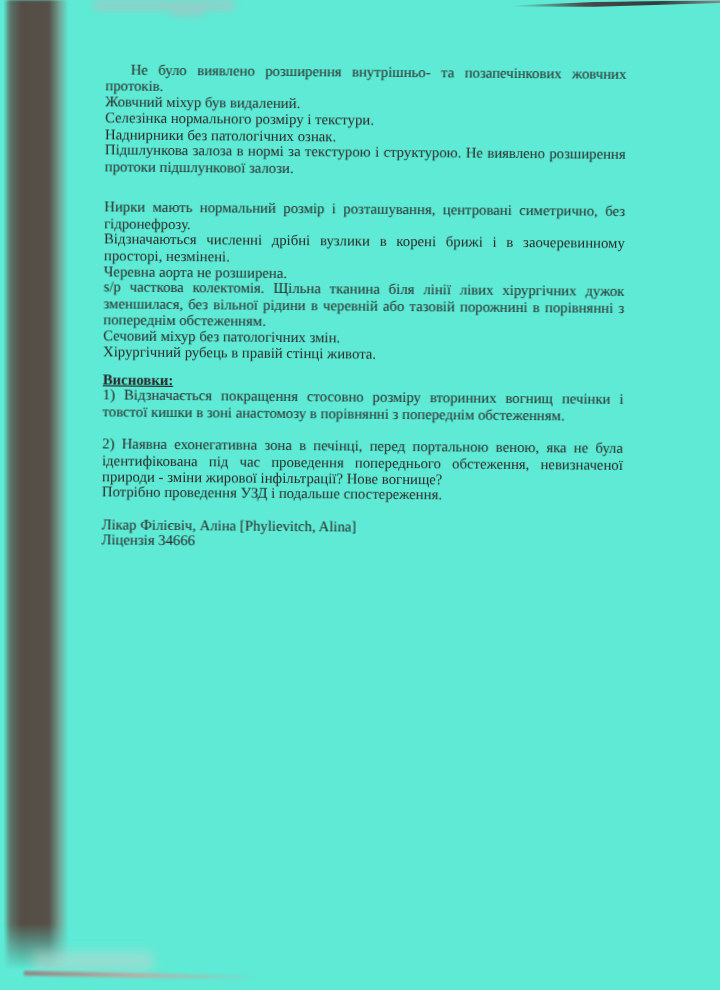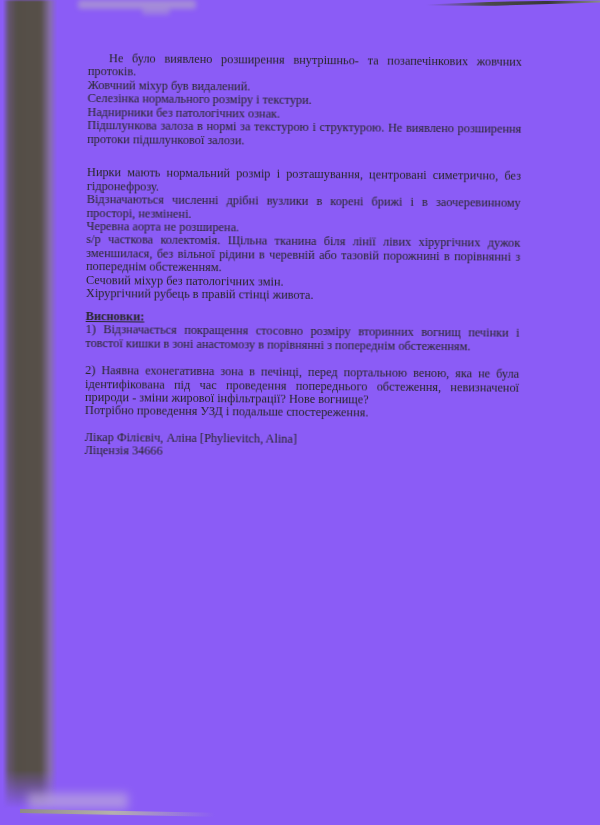--- a/index.html
+++ b/index.html
@@ -1,21 +1,21 @@
 <!DOCTYPE html>
 <html><head>
 <meta charset="utf-8">
 <style>
   html, body { margin: 0; padding: 0; background: #ffffff; }
 
   .scan {
     position: relative;
     width: 600px;
     height: 825px;
-    background: #8b5cf6;
+    background: #5eead4;
     overflow: hidden;
     font-family: "Liberation Serif", serif;
   }
 
   
   .left-band {
     position: absolute;
     left: 3px; top: 0;
     width: 54px; height: 815px;
     background: linear-gradient(to right,

